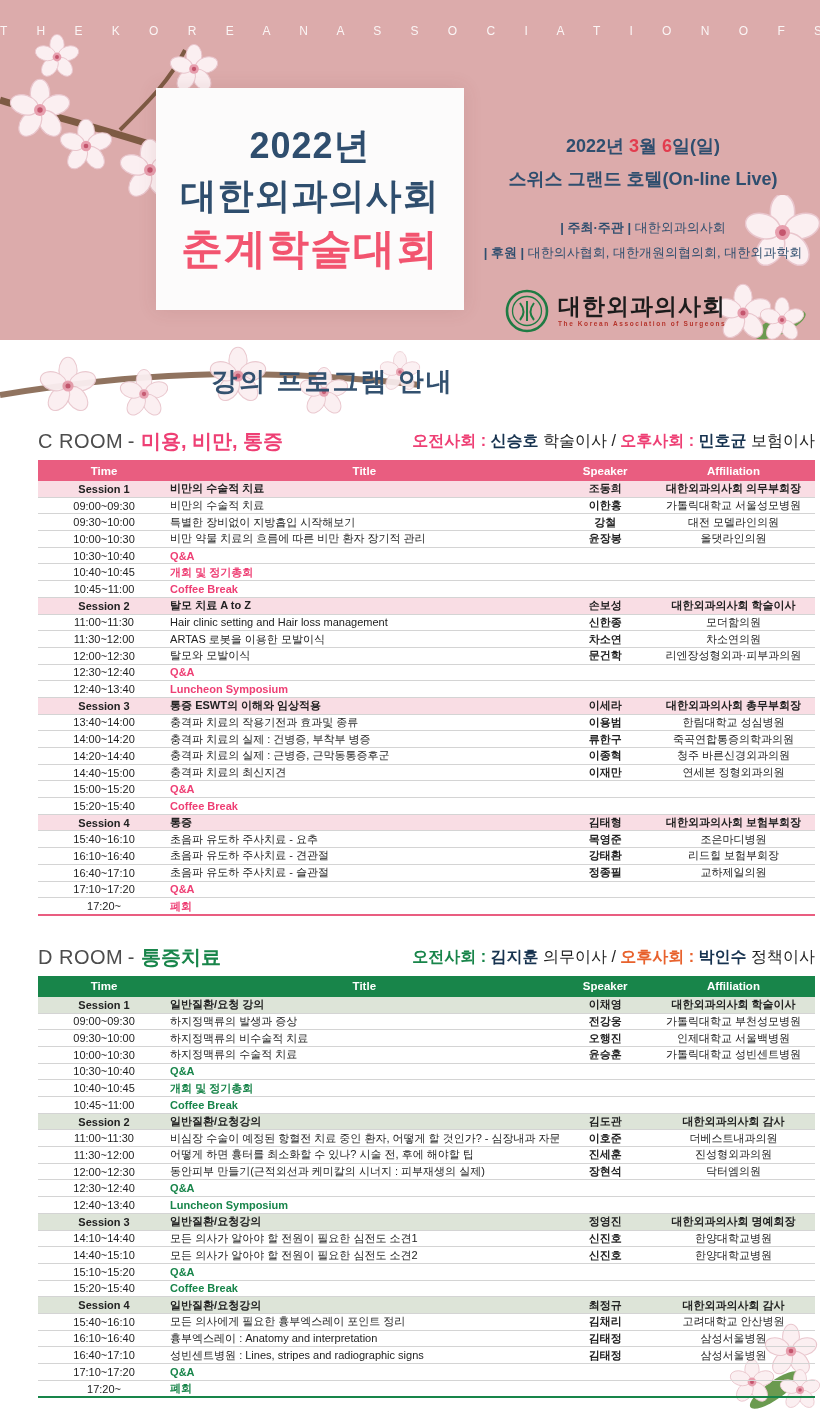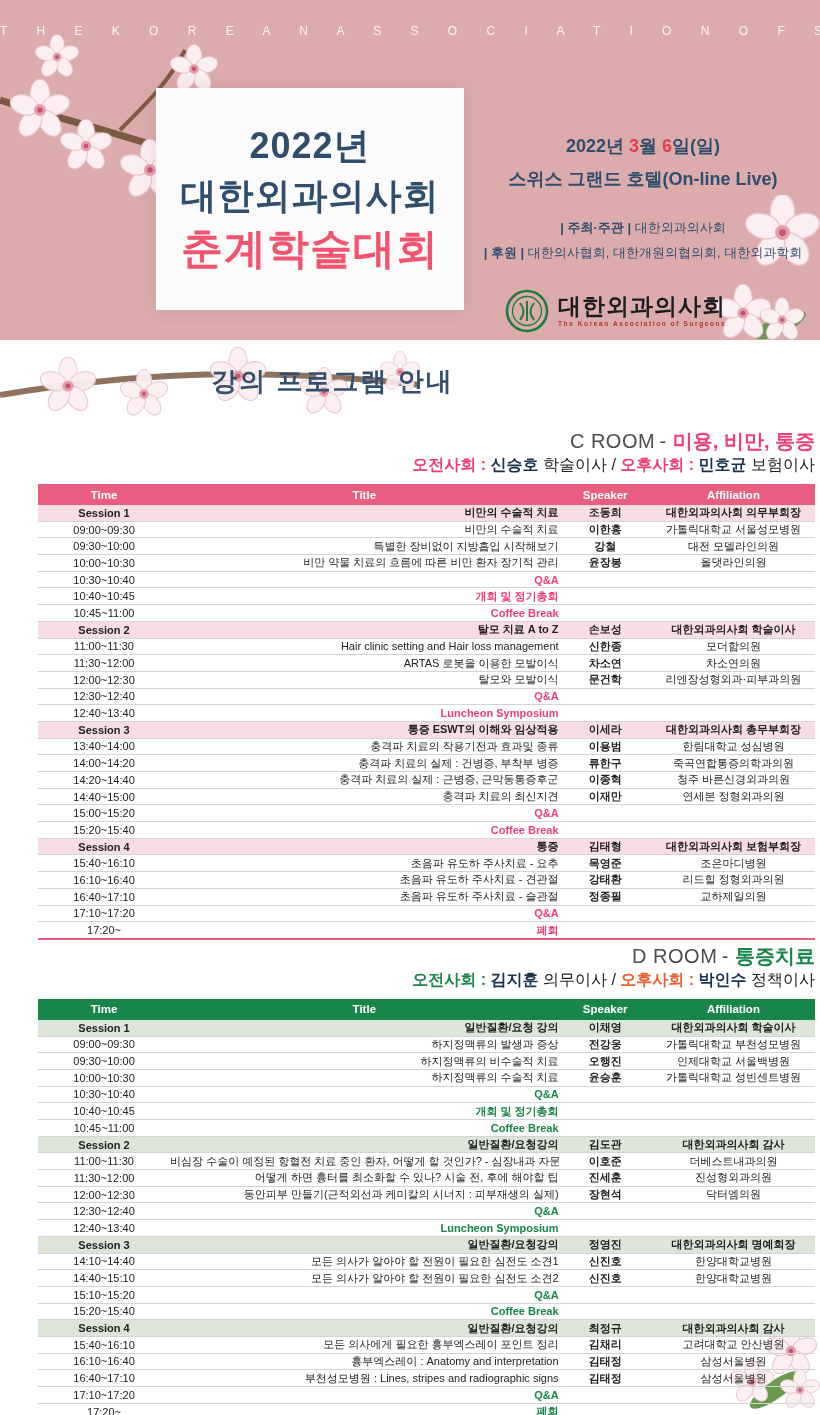--- a/index.html
+++ b/index.html
@@ -34,22 +34,22 @@
   .logo-en{font-size:6.5px;font-weight:700;color:#b5342c;letter-spacing:1.6px;margin-top:3px;}
   
   .program-banner{position:relative;width:665px;height:82px;background:#ffffff;}
   .program-title{
     position:absolute;left:0;right:0;top:0;bottom:0;display:flex;align-items:center;justify-content:center;
     color:#33516f;font-size:26px;font-weight:800;letter-spacing:2px;z-index:2;
   }
   
   .room{margin-left:38px;width:777px;position:relative;z-index:2;}
   .room-c{margin-top:6px;}
-  .room-d{margin-top:3px;}
-  .room-head{display:flex;justify-content:space-between;align-items:flex-end;margin-bottom:5px;flex-direction:column;}
+  .room-d{margin-top:28px;}
+  .room-head{display:flex;justify-content:space-between;align-items:flex-end;margin-bottom:5px;}
   .room-name{font-size:20px;color:#4d4d4d;letter-spacing:.5px;}
   .room-topic{font-size:20px;font-weight:800;}
   .room-c .room-topic{color:#ee3f74;}
   .room-d .room-topic{color:#18854a;}
   .chairs{font-size:16px;color:#222;padding-bottom:3px;white-space:nowrap;}
   .chair-label{font-weight:800;}
   .room-c .am-label,.room-c .pm-label{color:#ee3f74;}
   .room-d .am-label{color:#18854a;}
   .room-d .pm-label{color:#e8622d;}
   .chair-name{font-weight:800;color:#16324f;}
@@ -58,21 +58,21 @@
   .schedule col.c-speaker{width:12%;} .schedule col.c-affil{width:21%;}
   .schedule thead th{height:21px;color:#fff;font-weight:700;font-size:11.5px;padding:0;}
   .room-c .schedule thead th{background:#e95d80;}
   .room-d .schedule thead th{background:#18854a;}
   .schedule tbody td{
     height:15.7px;padding:0;vertical-align:middle;border-top:1px solid #d4d4d4;
     white-space:nowrap;overflow:hidden;
   }
   .schedule tbody tr:first-child td{border-top:none;}
   td.time{text-align:center;font-weight:400;}
-  td.title{text-align:right;padding-left:34px;}
+  td.title{text-align:left;padding-left:34px;}
   td.speaker{text-align:center;font-weight:700;}
   td.affiliation{text-align:center;}
   tr.session td{font-weight:700;}
   .room-c tr.session td{background:#f9dde4;}
   .room-d tr.session td{background:#dde4d8;}
   .room-c tr.break td.title{color:#ee3f74;font-weight:700;}
   .room-d tr.break td.title{color:#18854a;font-weight:700;}
   .room-c .schedule{border-bottom:2px solid #e95d80;}
   .room-d .schedule{border-bottom:2px solid #18854a;}
   
@@ -315,21 +315,21 @@
         <tr class="talk">
     <td class="time">15:40~16:10</td>
     <td class="title">초음파 유도하 주사치료 - 요추</td>
     <td class="speaker">목영준</td>
     <td class="affiliation">조은마디병원</td>
   </tr>
         <tr class="talk">
     <td class="time">16:10~16:40</td>
     <td class="title">초음파 유도하 주사치료 - 견관절</td>
     <td class="speaker">강태환</td>
-    <td class="affiliation">리드힐 정형외과의원</td>
+    <td class="affiliation">리드힐 보험부회장</td>
   </tr>
         <tr class="talk">
     <td class="time">16:40~17:10</td>
     <td class="title">초음파 유도하 주사치료 - 슬관절</td>
     <td class="speaker">정종필</td>
     <td class="affiliation">교하제일의원</td>
   </tr>
         <tr class="break">
     <td class="time">17:10~17:20</td>
     <td class="title">Q&amp;A</td>
@@ -494,21 +494,21 @@
     <td class="affiliation">고려대학교 안산병원</td>
   </tr>
         <tr class="talk">
     <td class="time">16:10~16:40</td>
     <td class="title">흉부엑스레이 : Anatomy and interpretation</td>
     <td class="speaker">김태정</td>
     <td class="affiliation">삼성서울병원</td>
   </tr>
         <tr class="talk">
     <td class="time">16:40~17:10</td>
-    <td class="title">부천성모병원 : Lines, stripes and radiographic signs</td>
+    <td class="title">성빈센트병원 : Lines, stripes and radiographic signs</td>
     <td class="speaker">김태정</td>
     <td class="affiliation">삼성서울병원</td>
   </tr>
         <tr class="break">
     <td class="time">17:10~17:20</td>
     <td class="title">Q&amp;A</td>
     <td class="speaker"></td>
     <td class="affiliation"></td>
   </tr>
         <tr class="break">

